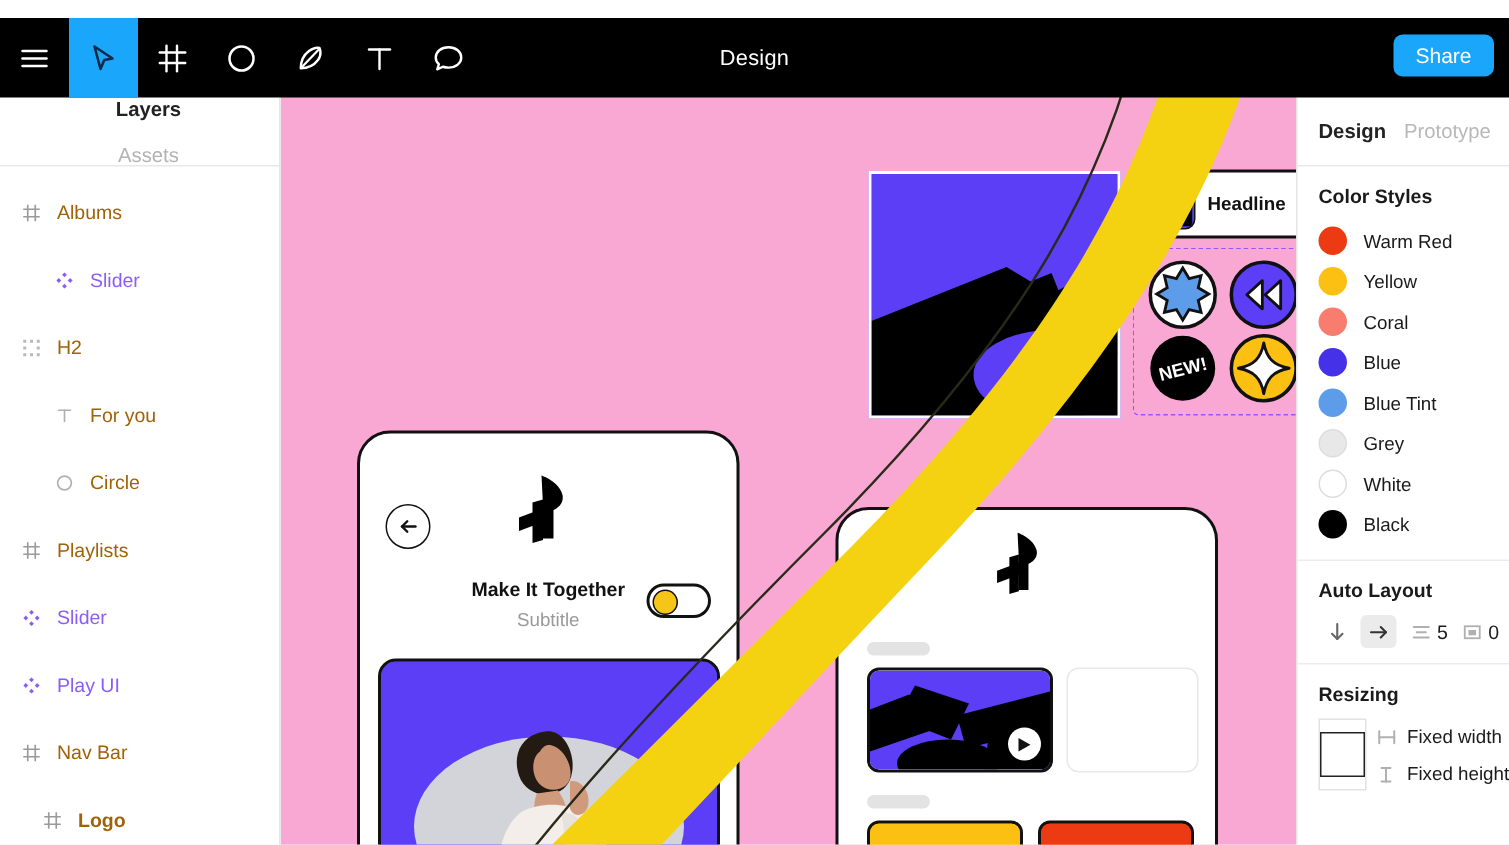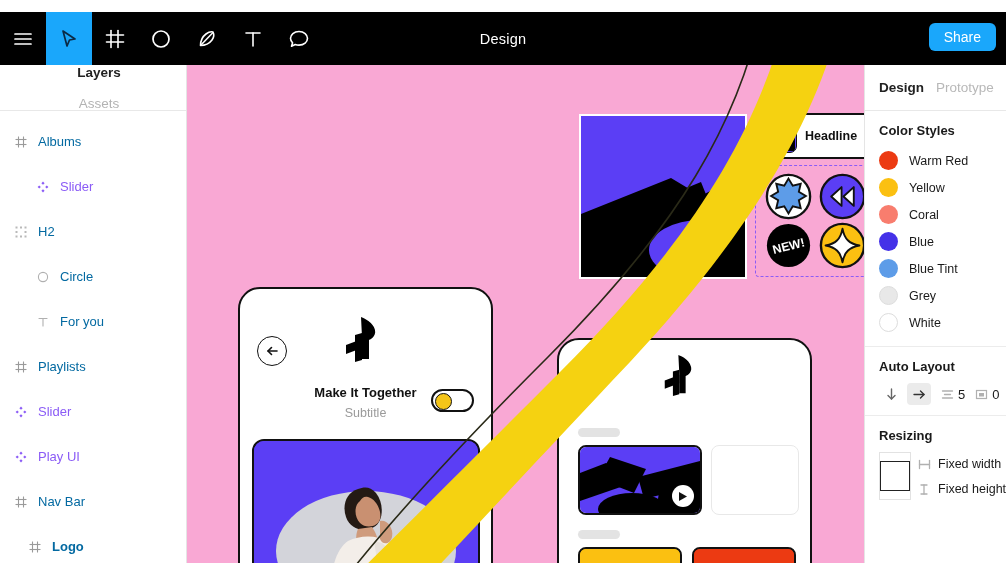--- a/index.html
+++ b/index.html
@@ -52,21 +52,21 @@
   .lp-tab { font-size: 13.5px; color: #b3b3b3; cursor: pointer; }
   .lp-tab.active { color: #222222; font-weight: bold; }
 
   .layer-list { padding-top: 8px; }
   .layer-row {
     display: flex; align-items: center; height: 45px;
     padding-left: 14px; cursor: pointer; gap: 10px;
   }
   .layer-ico { width: 14px; height: 14px; flex: 0 0 14px;
                display: flex; align-items: center; justify-content: center; }
-  .layer-label { font-size: 13px; color: #0369a1; white-space: nowrap; }
+  .layer-label { font-size: 13px; color: #a16207; white-space: nowrap; }
   .layer-row.purple .layer-label { color: #8b5cf6; }
   .layer-row.bold .layer-label { font-weight: bold; }
   .ind-1 { padding-left: 36px; }
   .ind-2 { padding-left: 28px; }
 
   
   .canvas {
     position: absolute; left: 187px; top: 45px;
     width: 677px; height: 510px;
     background: #f9a8d4; overflow: hidden; z-index: 10;
@@ -314,36 +314,36 @@
                 <rect x="9.5" y="9.5" width="2" height="2"></rect>
           </g>
             </svg>
         </span>
         <span class="layer-label">H2</span>
       </div>
 
       <div class="layer-row ind-1">
         <span class="layer-ico">
           <svg width="12" height="12" viewBox="0 0 12 12">
-            <circle cx="6" cy="6" r="4.6" fill="none" stroke="#b0b0b0" stroke-width="1.1"></circle>
-          </svg>
-        </span>
-        <span class="layer-label">Circle</span>
-      </div>
-
-      <div class="layer-row ind-1">
-        <span class="layer-ico">
-          <svg width="12" height="12" viewBox="0 0 12 12">
               <g stroke="#b0b0b0" stroke-width="1.1" stroke-linecap="round">
             <line x1="2" y1="2.5" x2="10" y2="2.5"></line>
                 <line x1="6" y1="2.5" x2="6" y2="10"></line>
           </g>
             </svg>
         </span>
         <span class="layer-label">For you</span>
+      </div>
+
+      <div class="layer-row ind-1">
+        <span class="layer-ico">
+          <svg width="12" height="12" viewBox="0 0 12 12">
+            <circle cx="6" cy="6" r="4.6" fill="none" stroke="#b0b0b0" stroke-width="1.1"></circle>
+          </svg>
+        </span>
+        <span class="layer-label">Circle</span>
       </div>
 
       <div class="layer-row">
         <span class="layer-ico">
           <svg width="12" height="12" viewBox="0 0 12 12">
               <g stroke="#9a9a9a" stroke-width="1.1">
             <line x1="3.5" y1="0.5" x2="3.5" y2="11.5"></line>
                 <line x1="8.5" y1="0.5" x2="8.5" y2="11.5"></line>
             <line x1="0.5" y1="3.5" x2="11.5" y2="3.5"></line>
                 <line x1="0.5" y1="8.5" x2="11.5" y2="8.5"></line>
@@ -595,20 +595,24 @@
         <span class="swatch" style="background:#5d9ce8"></span>
         <span class="color-name">Blue Tint</span>
       </div>
       <div class="color-row">
         <span class="swatch outline" style="background:#e8e8e8"></span>
         <span class="color-name">Grey</span>
       </div>
       <div class="color-row">
         <span class="swatch outline" style="background:#ffffff"></span>
         <span class="color-name">White</span>
+      </div>
+      <div class="color-row">
+        <span class="swatch" style="background:#000000"></span>
+        <span class="color-name">Black</span>
       </div>
     </div>
 
     <div class="rp-section">
       <div class="rp-heading">Auto Layout</div>
       <div class="al-row">
         <div class="al-btn">
           <svg width="13" height="13" viewBox="0 0 13 13">
             <g stroke="#666" stroke-width="1.4" stroke-linecap="round" stroke-linejoin="round" fill="none">
               <line x1="6.5" y1="1" x2="6.5" y2="11"></line>

